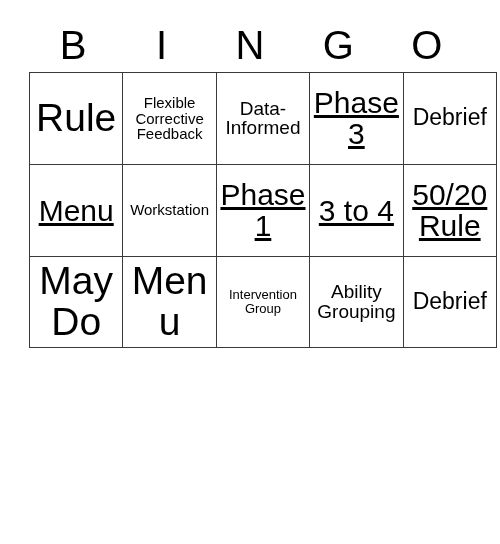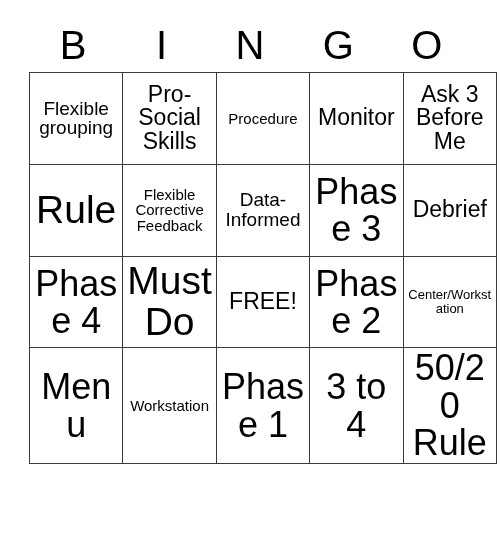--- a/index.html
+++ b/index.html
@@ -56,62 +56,55 @@
     color: #000000;
     word-wrap: break-word;
     overflow-wrap: break-word;
   }
 
   
   .fs-xs   { font-size: 13px; }
   .fs-sm   { font-size: 15px; }
   .fs-md   { font-size: 19px; }
   .fs-lg   { font-size: 23px; }
-  .fs-xl   { font-size: 36px; }
+  .fs-xl   { font-size: 30px; text-decoration: underline; }
   .fs-xxl  { font-size: 39px; }
 </style>
 </head>
 <body>
 
 <div class="card">
 
   <div class="header-row">
     <div class="header-cell">B</div>
     <div class="header-cell">I</div>
     <div class="header-cell">N</div>
     <div class="header-cell">G</div>
     <div class="header-cell">O</div>
   </div>
 
   <table class="grid">
     <tbody>
       <tr>
-        <td class="fs-md">Flexible grouping</td>
-        <td class="fs-lg">Pro-Social Skills</td>
-        <td class="fs-sm">Procedure</td>
-        <td class="fs-lg">Monitor</td>
-        <td class="fs-lg">Ask 3 Before Me</td>
-      </tr>
-      <tr>
         <td class="fs-xxl">Rule</td>
         <td class="fs-sm">Flexible Corrective Feedback</td>
         <td class="fs-md">Data-Informed</td>
         <td class="fs-xl">Phase 3</td>
         <td class="fs-lg">Debrief</td>
-      </tr>
-      <tr>
-        <td class="fs-xl">Phase 4</td>
-        <td class="fs-xxl">Must Do</td>
-        <td class="fs-lg">FREE!</td>
-        <td class="fs-xl">Phase 2</td>
-        <td class="fs-xs">Center/Workstation</td>
       </tr>
       <tr>
         <td class="fs-xl">Menu</td>
         <td class="fs-sm">Workstation</td>
         <td class="fs-xl">Phase 1</td>
         <td class="fs-xl">3 to 4</td>
         <td class="fs-xl">50/20 Rule</td>
       </tr>
+      <tr>
+        <td class="fs-xxl">May Do</td>
+        <td class="fs-xxl">Menu</td>
+        <td class="fs-xs">Intervention Group</td>
+        <td class="fs-md">Ability Grouping</td>
+        <td class="fs-lg">Debrief</td>
+      </tr>
     </tbody>
   </table>
 
 </div>
 
 </body></html>

